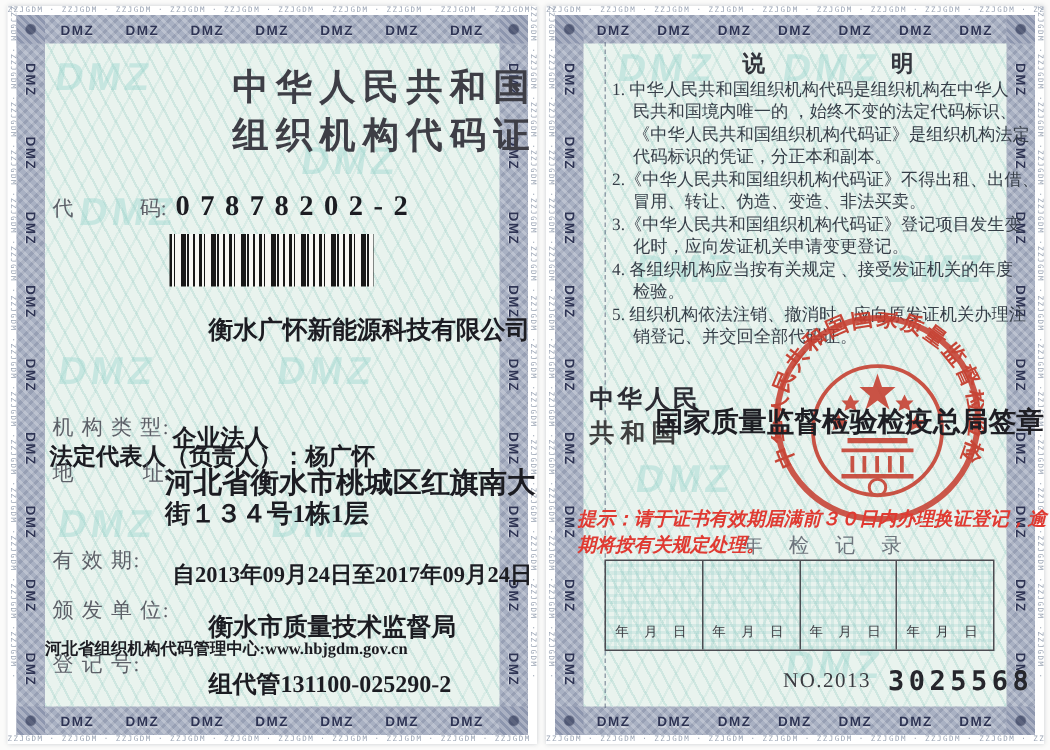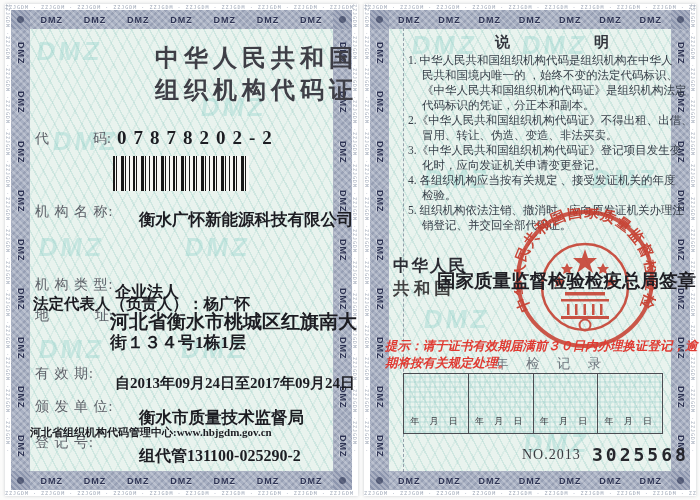--- a/index.html
+++ b/index.html
@@ -157,21 +157,20 @@
   <div class="abs title" style="top:70px;">组织机构代码证</div>
 
   <div class="abs lbl spread" style="left:30px;top:126px;width:76px;">
     <span>代</span>
     <span>码:</span>
   </div>
   <div class="abs val code-val" style="left:112px;top:123px;">07878202-2</div>
 
   <div class="abs barcode" style="left:108px;top:152px;"></div>
 
-  <div class="abs lbl" style="left:30px;top:199px;">机 构 名 称:</div>
   <div class="abs val" style="left:134px;top:205px;font-size:16.5px;">衡水广怀新能源科技有限公司</div>
 
   <div class="abs lbl" style="left:30px;top:272px;">机 构 类 型:</div>
   <div class="abs val" style="left:110px;top:278px;font-size:16px;">企业法人</div>
 
   <div class="abs val" style="left:28px;top:290px;font-size:15.5px;">法定代表人（负责人）：杨广怀</div>
 
   <div class="abs lbl spread" style="left:30px;top:303px;width:78px;">
     <span>地</span>
     <span>址:</span>

